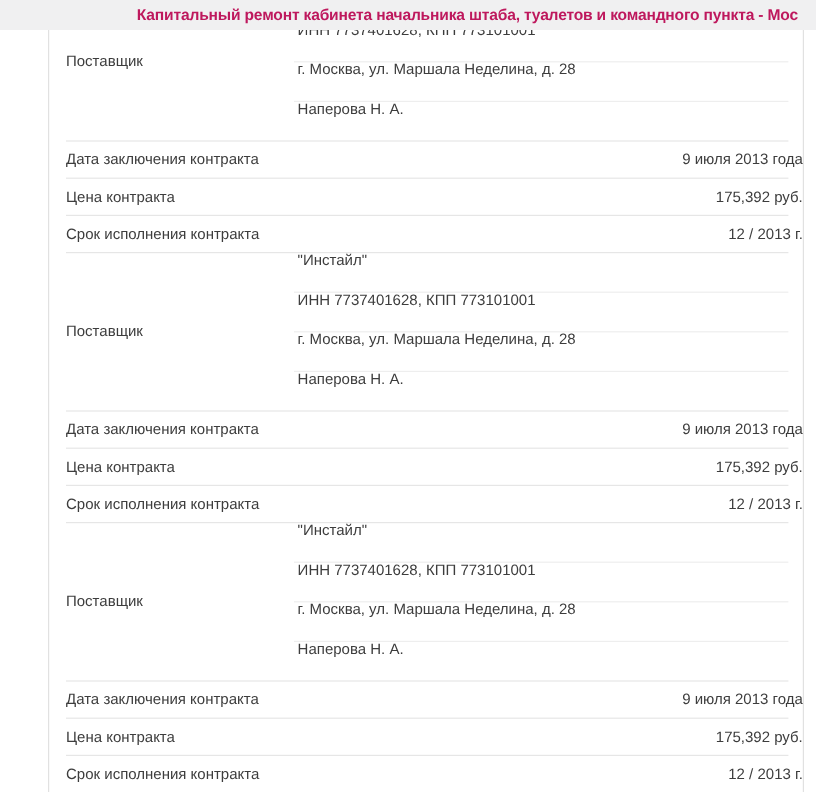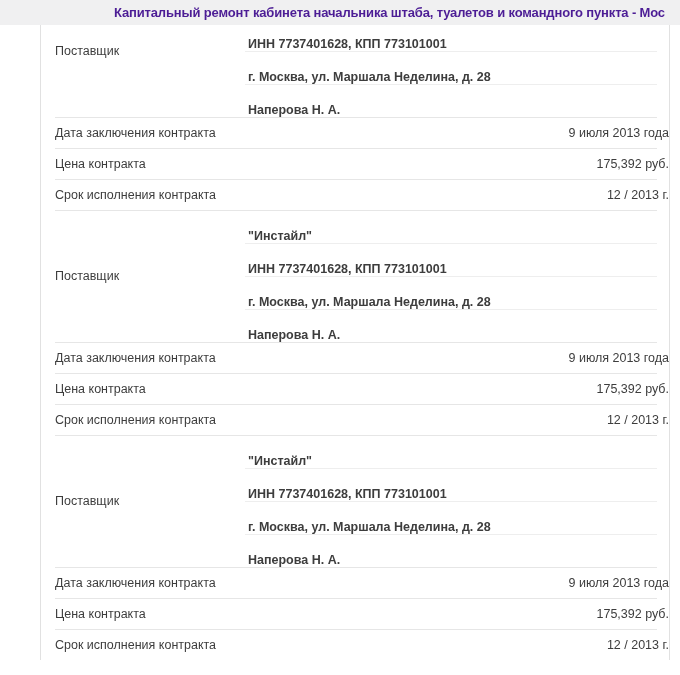--- a/index.html
+++ b/index.html
@@ -5,43 +5,43 @@
   html,body { margin:0; padding:0; background:#ffffff; }
   .viewport {
     position:relative; width:680px; height:675px; overflow:hidden;
     background:#ffffff; font-family:"Liberation Sans", sans-serif;
   }
   .appbar {
     position:absolute; top:0; left:0; width:680px; height:25px;
     background:#f0f0f1; z-index:5; display:flex; align-items:center;
   }
   .appbar .title {
-    padding-left:114px; font-size:13px; font-weight:700; color:#4c1d95;
+    padding-left:114px; font-size:13px; font-weight:700; color:#be185d;
     letter-spacing:-0.15px; white-space:nowrap; overflow:hidden; width:566px;
   }
   .table {
     position:absolute; top:-15px; left:40px; width:628px; z-index:1;
     border-left:1px solid #e1e1e1; border-right:1px solid #e1e1e1;
     color:#3d3d3d; font-size:12.5px;
   }
   .row { display:flex; position:relative; }
   .row.simple { height:31px; }
   .label-cell {
     width:204px; box-sizing:border-box; padding-left:14px;
     display:flex; align-items:center; flex-shrink:0;
   }
   .value-cell { flex:1; display:flex; align-items:center; padding-left:3px;justify-content:flex-end; }
   .divided::before {
     content:""; position:absolute; top:0; left:14px; right:12px;
     height:1px; background:#e6e6e6;
   }
   .value-col { flex:1; display:flex; flex-direction:column; }
   .sub {
-    height:33px; display:flex; align-items:flex-end;
-    padding-left:3px; position:relative;font-weight:bold;
+    height:33px; display:flex; align-items:flex-start;
+    padding-left:3px; position:relative;
   }
   .sub + .sub::before {
     content:""; position:absolute; top:0; left:0; right:12px;
     height:1px; background:#eeeeee;
   }
   .txt { white-space:nowrap; }
 </style>
 </head>
 <body>
 

